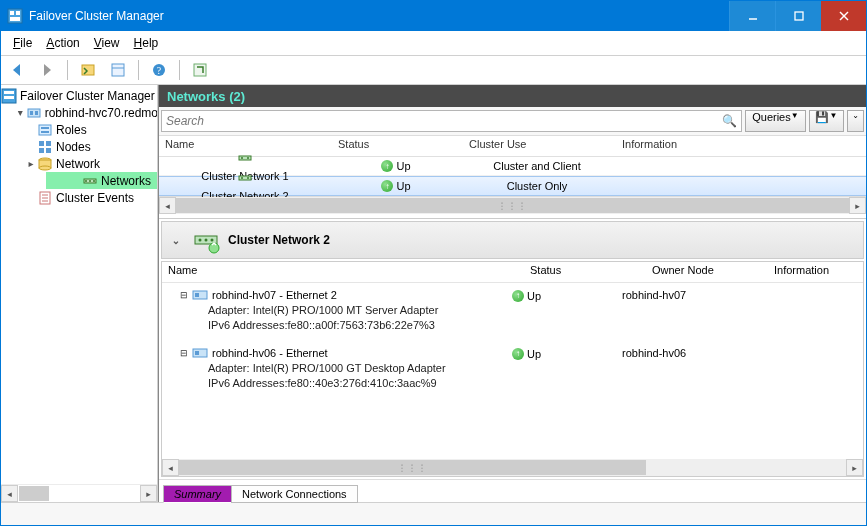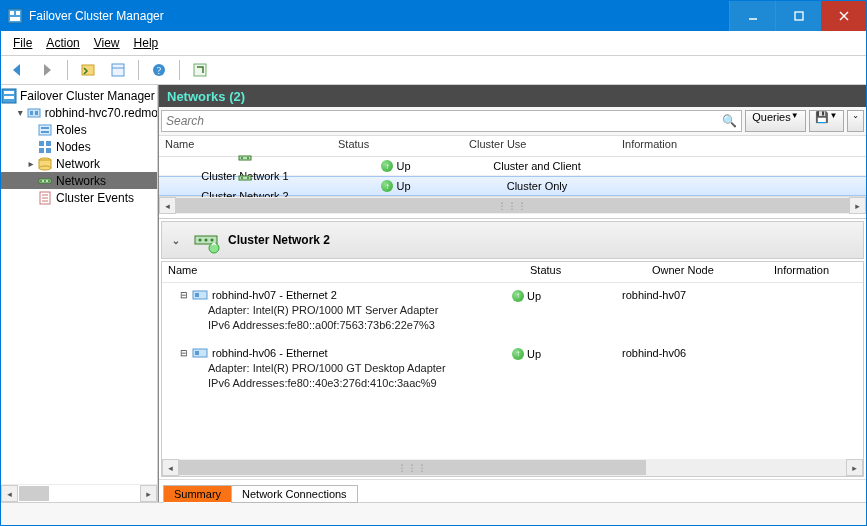--- a/index.html
+++ b/index.html
@@ -5,32 +5,32 @@
 html,body{margin:0;padding:0;font-family:"Segoe UI",Tahoma,sans-serif;font-size:12px;color:#000;background:#fff;}
 .window{width:867px;height:526px;border:1px solid #0078d7;box-sizing:border-box;display:flex;flex-direction:column;background:#fff;}
 .titlebar{height:30px;background:#0078d7;display:flex;align-items:center;color:#fff;}
 .titlebar .app-icon{width:16px;height:16px;margin:0 6px;display:flex;align-items:center;justify-content:center;}
 .titlebar .title{flex:1;font-size:12px;}
 .win-controls{display:flex;height:100%;}
 .win-btn{width:45px;display:flex;align-items:center;justify-content:center;cursor:default;}
 .win-btn.min,.win-btn.max{background:#1e8ad6;border-left:1px solid #2a93df;}
 .win-btn.close{background:#c0392b;}
 .menubar{height:20px;display:flex;align-items:center;padding:2px 6px;gap:2px;border-bottom:1px solid #d0d0d0;}
-.menu-item{padding:1px 6px;cursor:default;text-decoration:underline;}
+.menu-item{padding:1px 6px;cursor:default;}
 .menu-item u{text-decoration:underline;}
 .toolbar{height:28px;display:flex;align-items:center;padding:0 4px;gap:6px;border-bottom:1px solid #d0d0d0;}
 .tb-sep{width:1px;height:20px;background:#c0c0c0;margin:0 2px;}
 .tb-btn{width:22px;height:22px;display:flex;align-items:center;justify-content:center;border:1px solid transparent;}
 .body{flex:1;display:flex;min-height:0;}
 .tree-pane{width:156px;border-right:1px solid #d0d0d0;display:flex;flex-direction:column;min-height:0;}
 .tree{flex:1;overflow:hidden;padding:2px 0;}
 .tree-row{display:flex;align-items:center;height:17px;white-space:nowrap;cursor:default;}
 .tree-row .twisty{width:12px;text-align:center;color:#555;font-size:10px;}
 .tree-row .ticon{width:16px;height:16px;margin-right:3px;display:flex;align-items:center;justify-content:center;}
-.tree-row.sel{background:#737373;}
+.tree-row.sel{background:#86efac;margin-left:45px;}
 .indent1{padding-left:14px;}
 .indent2{padding-left:24px;}
 .tree-scroll{height:17px;display:flex;align-items:center;border-top:1px solid #ececec;}
 .tree-scroll .arrow{width:17px;height:17px;background:#f0f0f0;border:1px solid #cdcdcd;box-sizing:border-box;display:flex;align-items:center;justify-content:center;font-size:9px;color:#555;}
 .tree-scroll .thumb{width:30px;height:15px;background:#cdcdcd;margin:0 1px;}
 .main{flex:1;display:flex;flex-direction:column;min-height:0;border-left:1px solid #888;}
 .section-header{height:22px;background:#4a4a4a;color:#5eead4;display:flex;align-items:center;padding:0 8px;font-weight:600;font-size:13px;}
 .search-row{height:24px;display:flex;align-items:center;padding:2px;gap:3px;border-bottom:1px solid #ddd;background:#f7f7f7;}
 .search-box{flex:1;height:20px;border:1px solid #b5b5b5;background:#fff;display:flex;align-items:center;padding:0 4px;color:#777;font-style:italic;position:relative;}
 .search-box .mag{position:absolute;right:4px;color:#888;font-style:normal;}
@@ -63,21 +63,21 @@
 .dc-status{width:110px;}
 .dc-owner{width:110px;}
 .dc-info{flex:1;}
 .adapter-block{padding:4px 6px 8px 18px;font-size:11px;}
 .adapter-head{display:flex;align-items:center;}
 .adapter-head .tw{width:12px;font-size:9px;color:#333;}
 .adapter-head .aicon{width:16px;height:16px;margin-right:4px;}
 .adapter-line{padding-left:28px;color:#222;line-height:15px;}
 .tabs{height:22px;display:flex;align-items:flex-end;padding-left:4px;border-top:1px solid #ddd;background:#fff;}
 .tab{border:1px solid #bbb;border-top:1px solid #bbb;background:#fdfdfd;padding:2px 10px;font-size:11px;margin-right:-1px;position:relative;top:1px;}
-.tab.active{background:#f97316;border-bottom:1px solid #fff;}
+.tab.active{background:#a21caf;border-bottom:1px solid #fff;font-style:italic;}
 .statusbar{height:22px;border-top:1px solid #d0d0d0;background:#f7f7f7;}
 svg{display:block;}
 </style>
 </head>
 <body>
 
 <div class="window">
 
   <div class="titlebar">
     <span class="app-icon">

